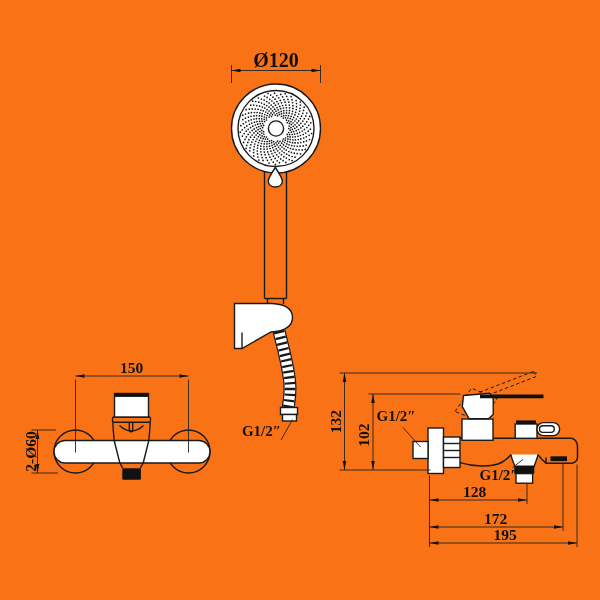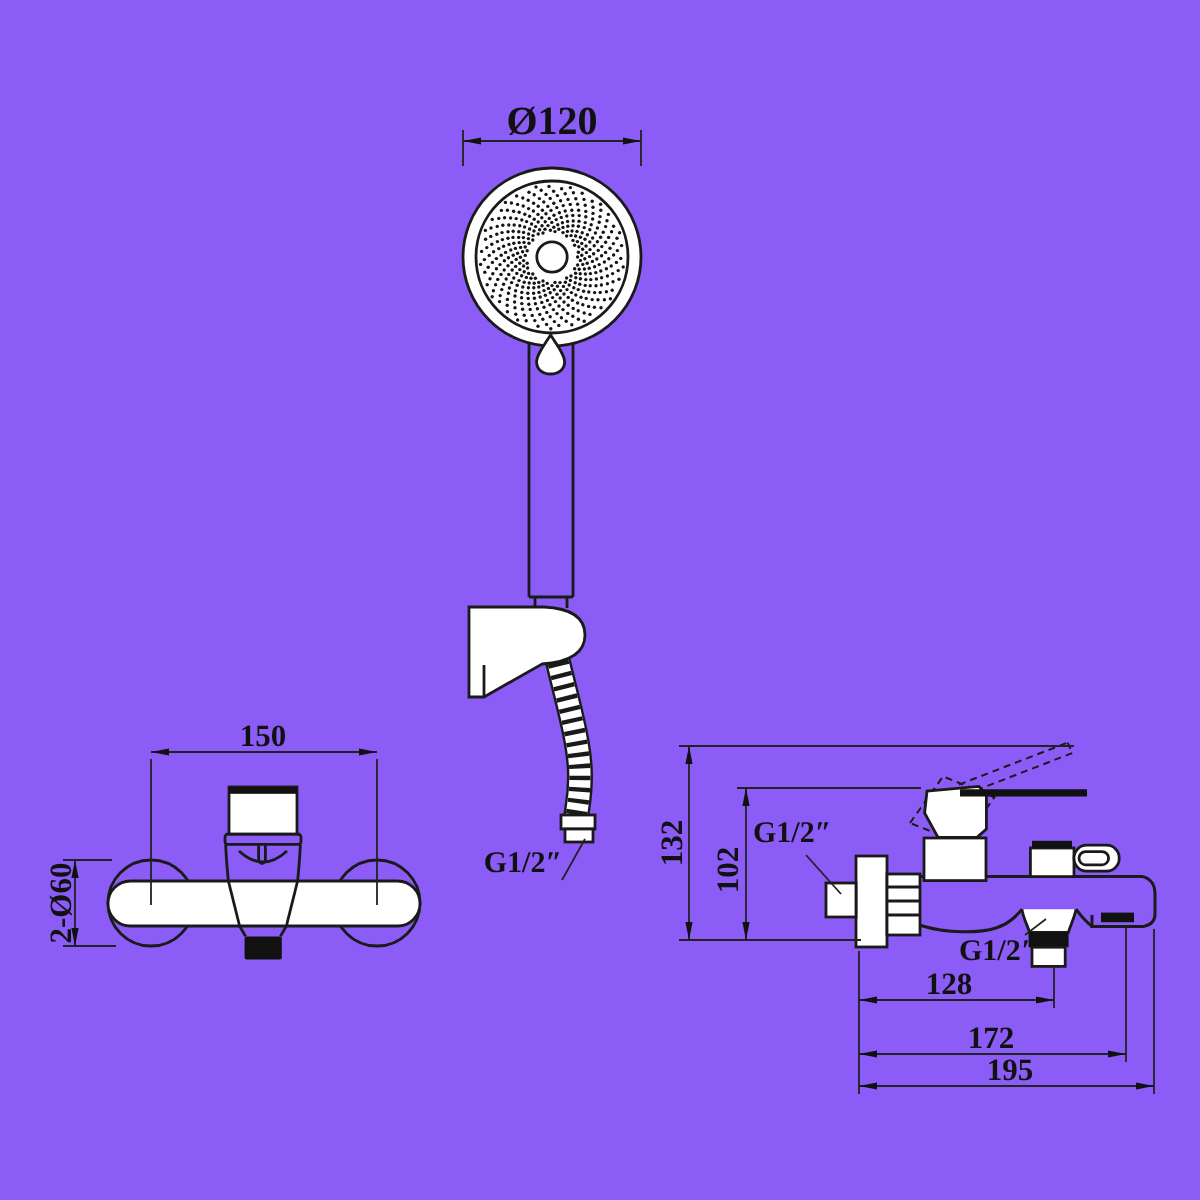--- a/index.html
+++ b/index.html
@@ -1,16 +1,16 @@
 <!DOCTYPE html>
 <html><head>
 <meta charset="utf-8">
 <style>
   html,body{margin:0;padding:0;background:#fff;}
-  #stage{width:600px;height:600px;background:#8b5cf6;position:relative;overflow:hidden;}
+  #stage{width:600px;height:600px;background:#f97316;position:relative;overflow:hidden;}
   svg{display:block;}
   .thin{stroke:#222;stroke-width:0.9;fill:none;}
   .obj{stroke:#1a1a1a;stroke-width:1.4;fill:none;}
   .objw{stroke:#1a1a1a;stroke-width:1.4;fill:#fff;}
   .obj2{stroke:#1a1a1a;stroke-width:1.5;fill:none;}
   .blk{fill:#111;stroke:none;}
   .dash{stroke:#1a1a1a;stroke-width:1;fill:none;stroke-dasharray:3.5 2.5;}
   text{fill:#111;font-family:"Liberation Serif","DejaVu Serif",serif;font-weight:bold;}
   .dim{font-size:15.5px;}
   .dimlg{font-size:20px;}

